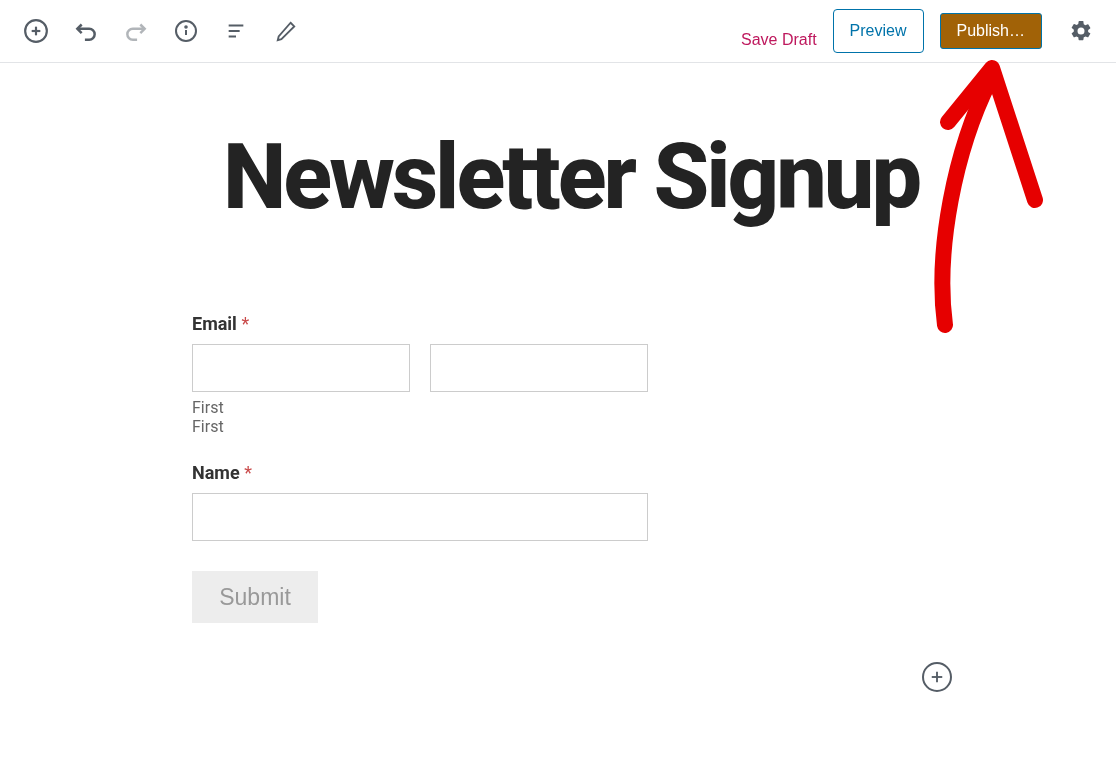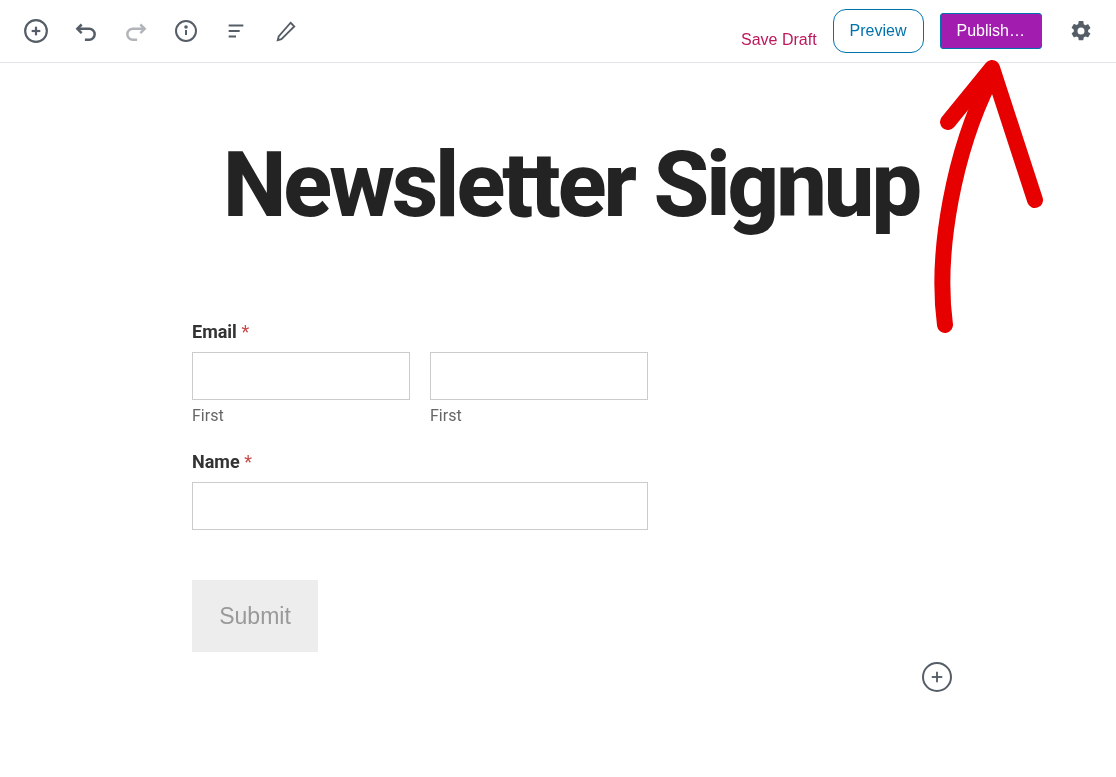--- a/index.html
+++ b/index.html
@@ -48,27 +48,27 @@
       border: none;
       margin-top: 18px;
     }
     .preview-btn {
       color: #0073aa;
       font-size: 16px;
       cursor: pointer;
       background: #fff;
       border: 1px solid #0073aa;
       padding: 12px 16px;
-      border-radius: 13px;
+      border-radius: 4px;
     }
     .publish-btn {
       color: #fff;
       font-size: 16px;
       cursor: pointer;
-      background: #a21caf;
+      background: #a16207;
       border: 1px solid #0073aa;
       padding: 8px 16px;
       border-radius: 3px;
       font-weight: 500;
     }
     .gear-btn {
       width: 30px;
       height: 30px;
       display: inline-flex;
       align-items: center;
@@ -76,21 +76,21 @@
       cursor: pointer;
       color: #555d66;
       background: none;
       border: none;
       margin-left: 8px;
     }
     .editor-canvas {
       padding: 70px 0 0 0;
     }
     .title-block {
-      margin: 8px auto;
+      margin: 0 auto;
       width: 730px;
       padding-left: 30px;
     }
     .post-title {
       font-size: 90px;
       font-weight: 800;
       letter-spacing: -3px;
       color: #232323;
       line-height: 1;
       margin-bottom: 90px;
@@ -133,34 +133,34 @@
       padding: 0 10px;
       margin-bottom: 24px;
     }
     .sublabel {
       font-size: 16px;
       color: #666;
       margin-bottom: 26px;
     }
     .sublabel-row {
       display: flex;
-      gap: 20px;
+      flex-direction: column;
     }
     .sublabel-row span {
       width: 218px;
     }
     .submit-btn {
       width: 126px;
-      height: 72px;
+      height: 52px;
       background: #ededed;
       border: none;
       color: #999;
       font-size: 23px;
       cursor: pointer;
-      margin-top: 26px;
+      margin-top: 6px;
     }
     .add-block-float {
       position: absolute;
       right: 164px;
       bottom: 85px;
       width: 30px;
       height: 30px;
       display: flex;
       align-items: center;
       justify-content: center;

